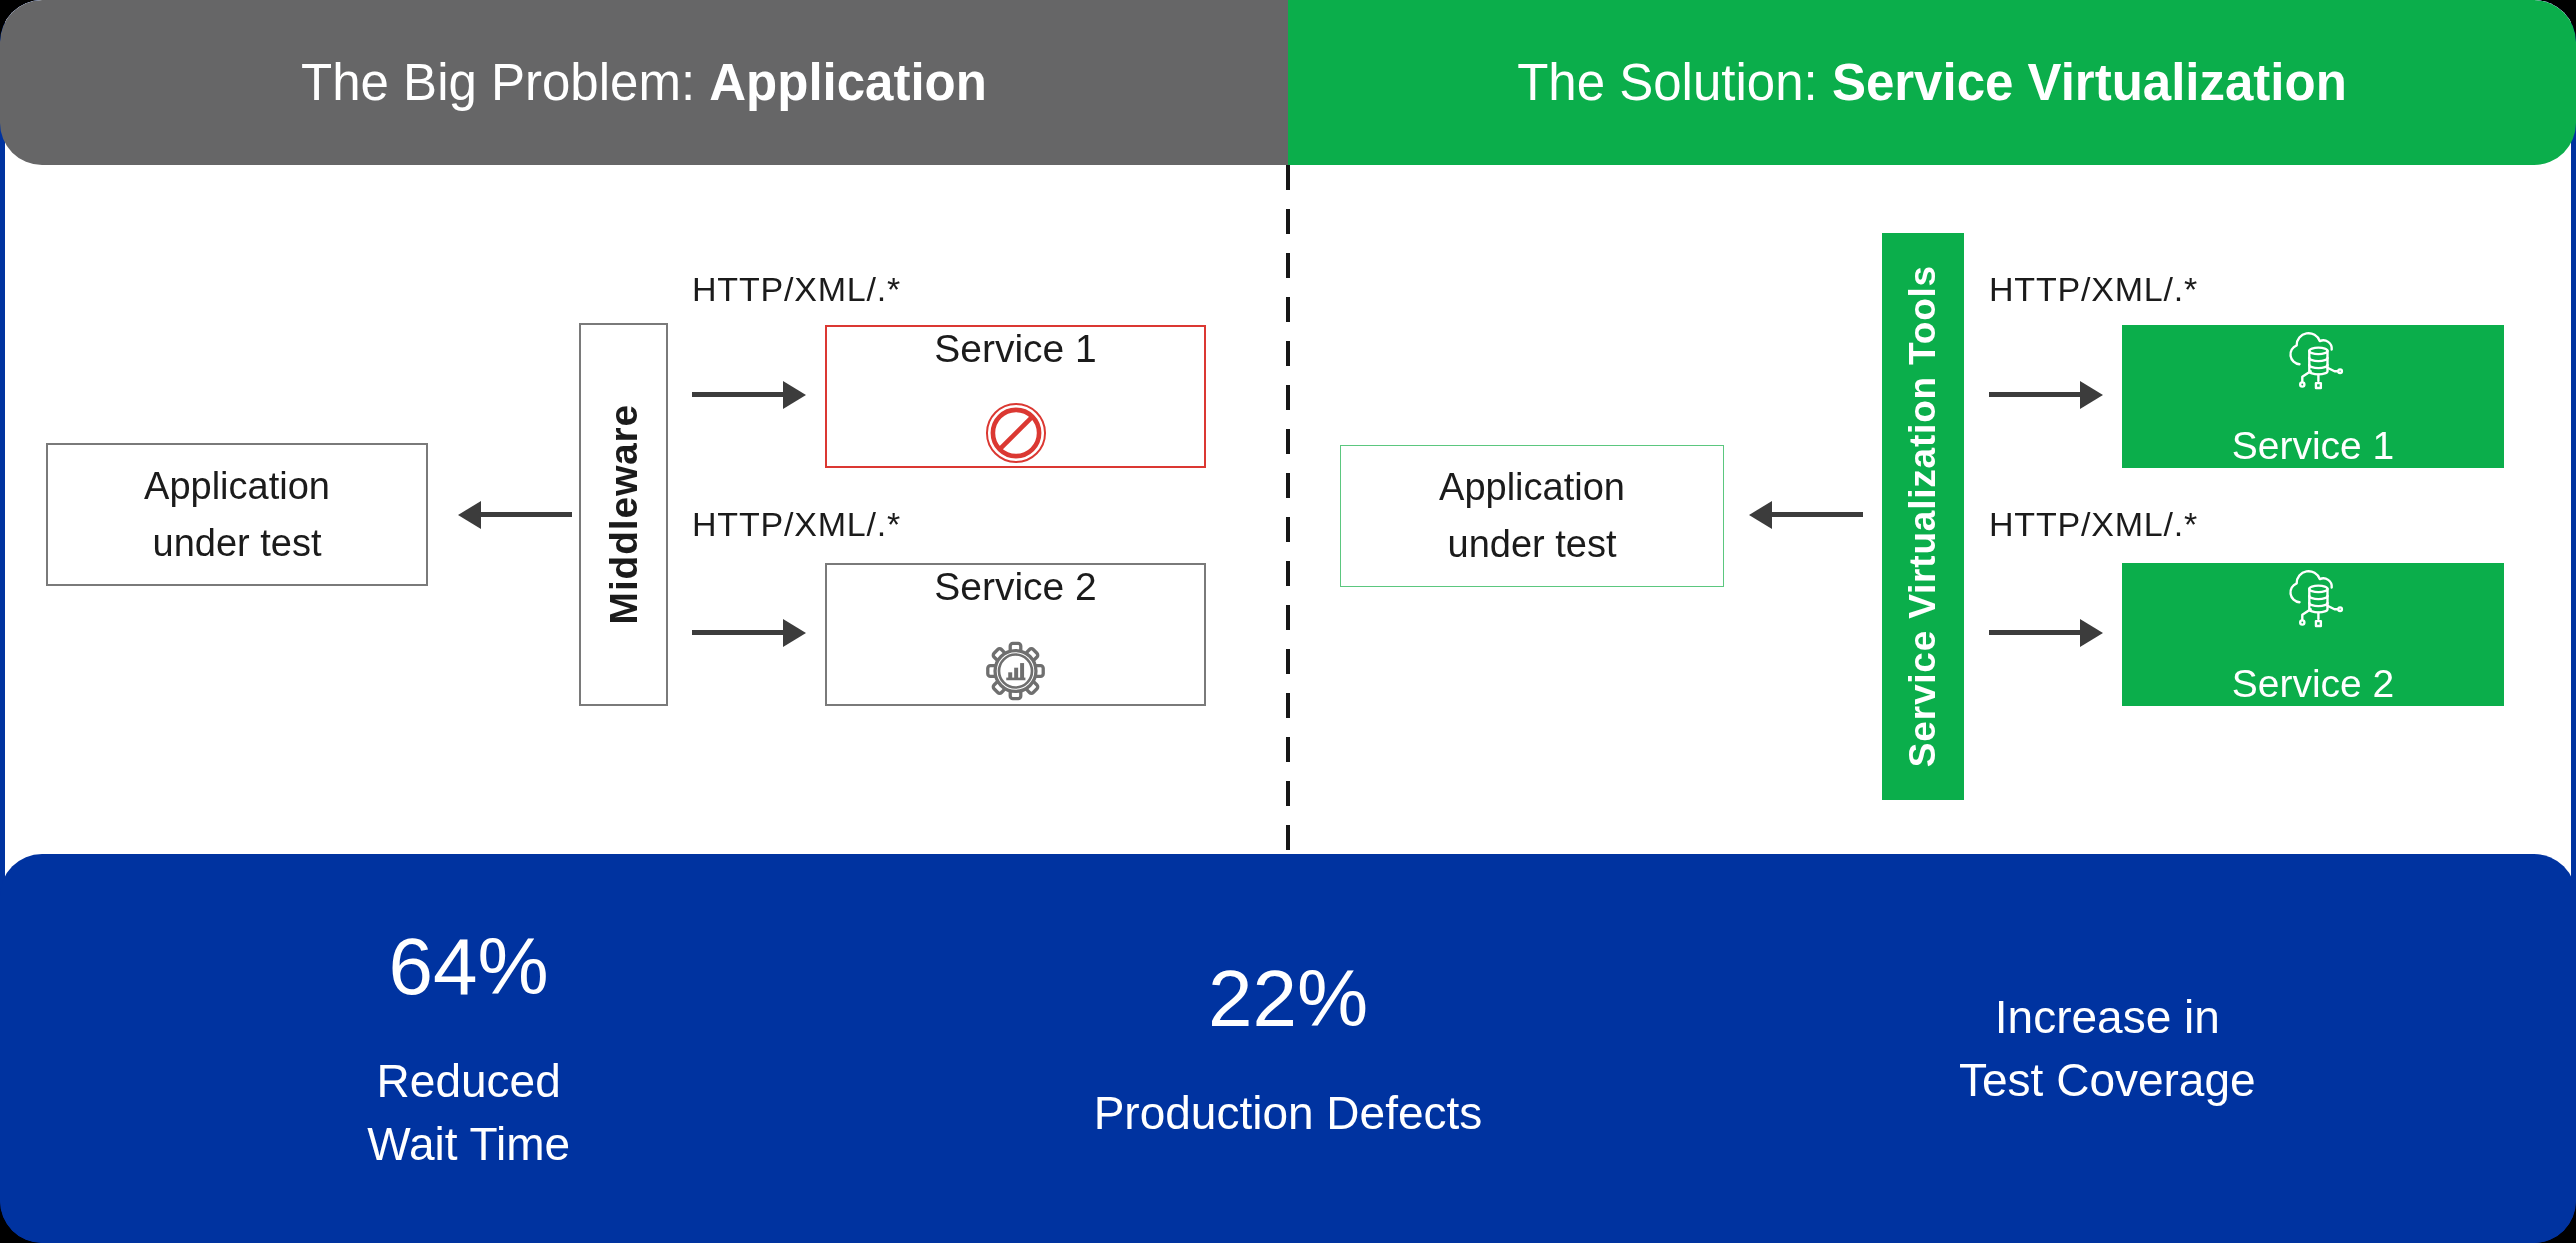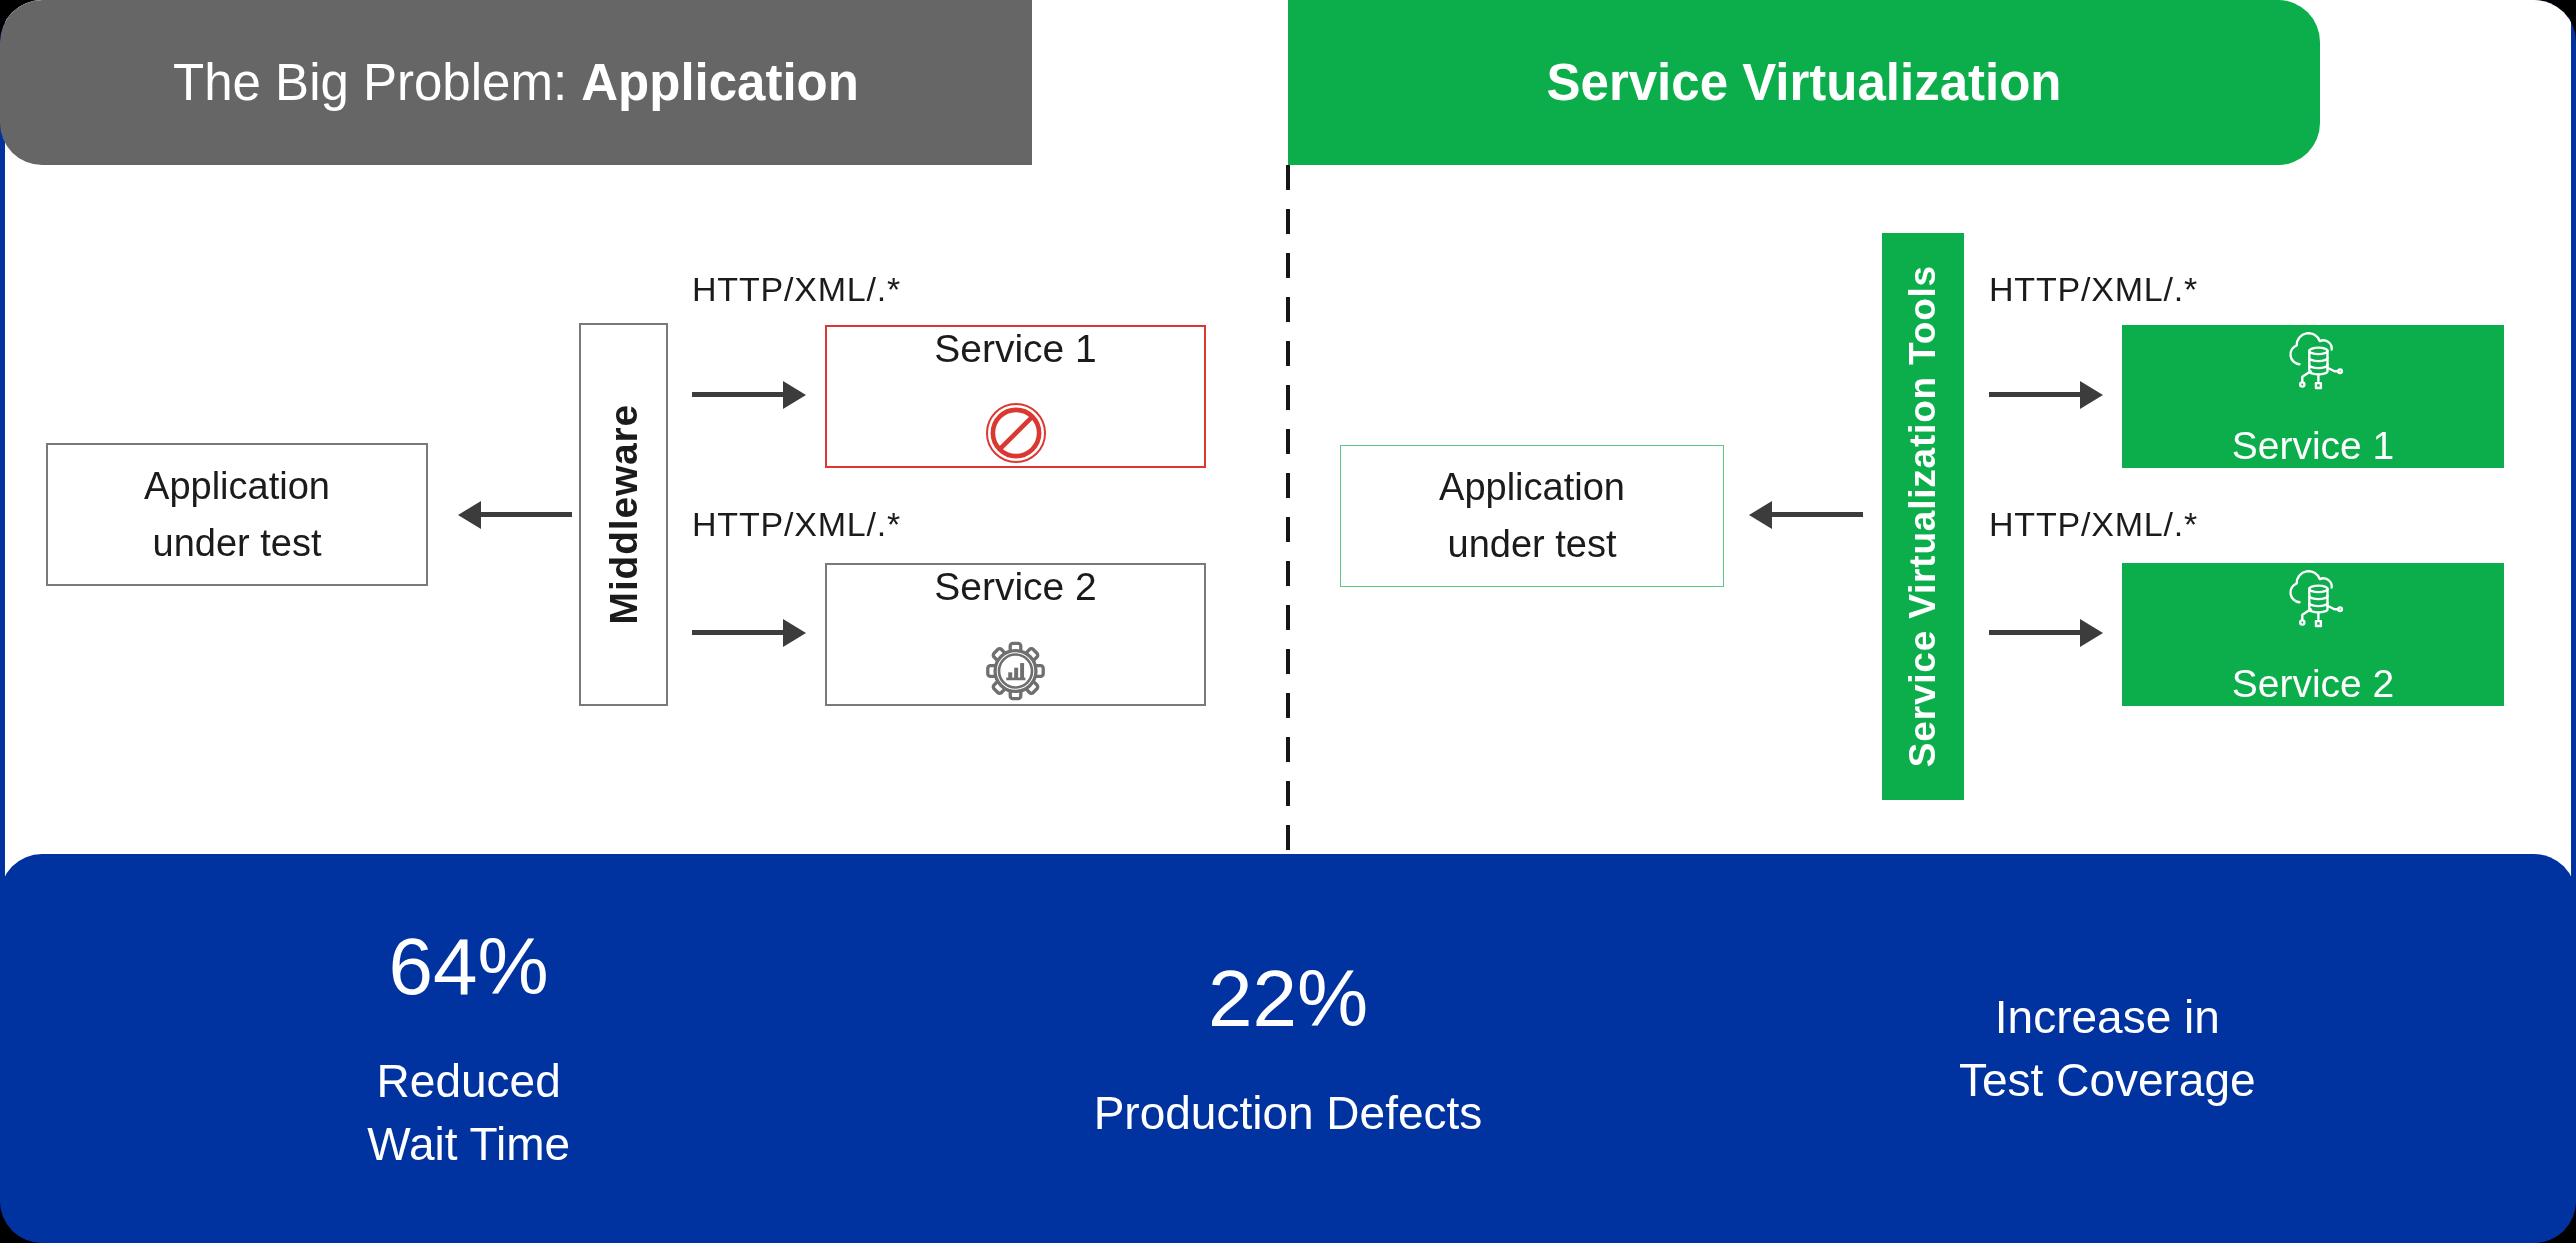--- a/index.html
+++ b/index.html
@@ -16,21 +16,21 @@
   body{
     background:#000;
     font-family:"Liberation Sans", sans-serif;
     width:2576px;height:1243px;
   }
   .stage{position:relative;width:2576px;height:1243px;background:#000;}
   .card{position:absolute;inset:0;border-radius:42px;overflow:hidden;background:var(--blue);}
   .white-area{position:absolute;left:5px;top:0;width:2566px;height:895px;background:#ffffff;}
 
   
-  .header{position:absolute;top:0;height:165px;width:1032px;display:flex;align-items:center;justify-content:center;color:#fff;font-size:51px;}
+  .header{position:absolute;top:0;height:165px;width:1288px;display:flex;align-items:center;justify-content:center;color:#fff;font-size:51px;}
   .header .prefix{font-weight:400;white-space:pre;}
   .header .emph{font-weight:700;white-space:pre;}
   .header-problem{left:0;background:var(--gray);border-radius:42px 0 0 42px;}
   .header-solution{left:1288px;background:var(--green);border-radius:0 42px 42px 0;}
 
   
   .divider{position:absolute;left:1286px;top:165px;width:4.2px;height:689px;
     background:repeating-linear-gradient(to bottom,#161616 0 25px,transparent 25px 44px);}
 
   
@@ -87,20 +87,21 @@
 <div class="stage">
   <div class="card">
 
     <div class="white-area"></div>
 
     <div class="header header-problem">
       <span class="prefix">The Big Problem: </span>
         <span class="emph">Application</span>
     </div>
     <div class="header header-solution">
+      <span class="prefix">The Solution: </span>
         <span class="emph">Service Virtualization</span>
     </div>
 
     <div class="divider"></div>
 
     <div class="dbox app-box app-left">
       <span>Application</span>
       <span>under test</span>
     </div>
 

